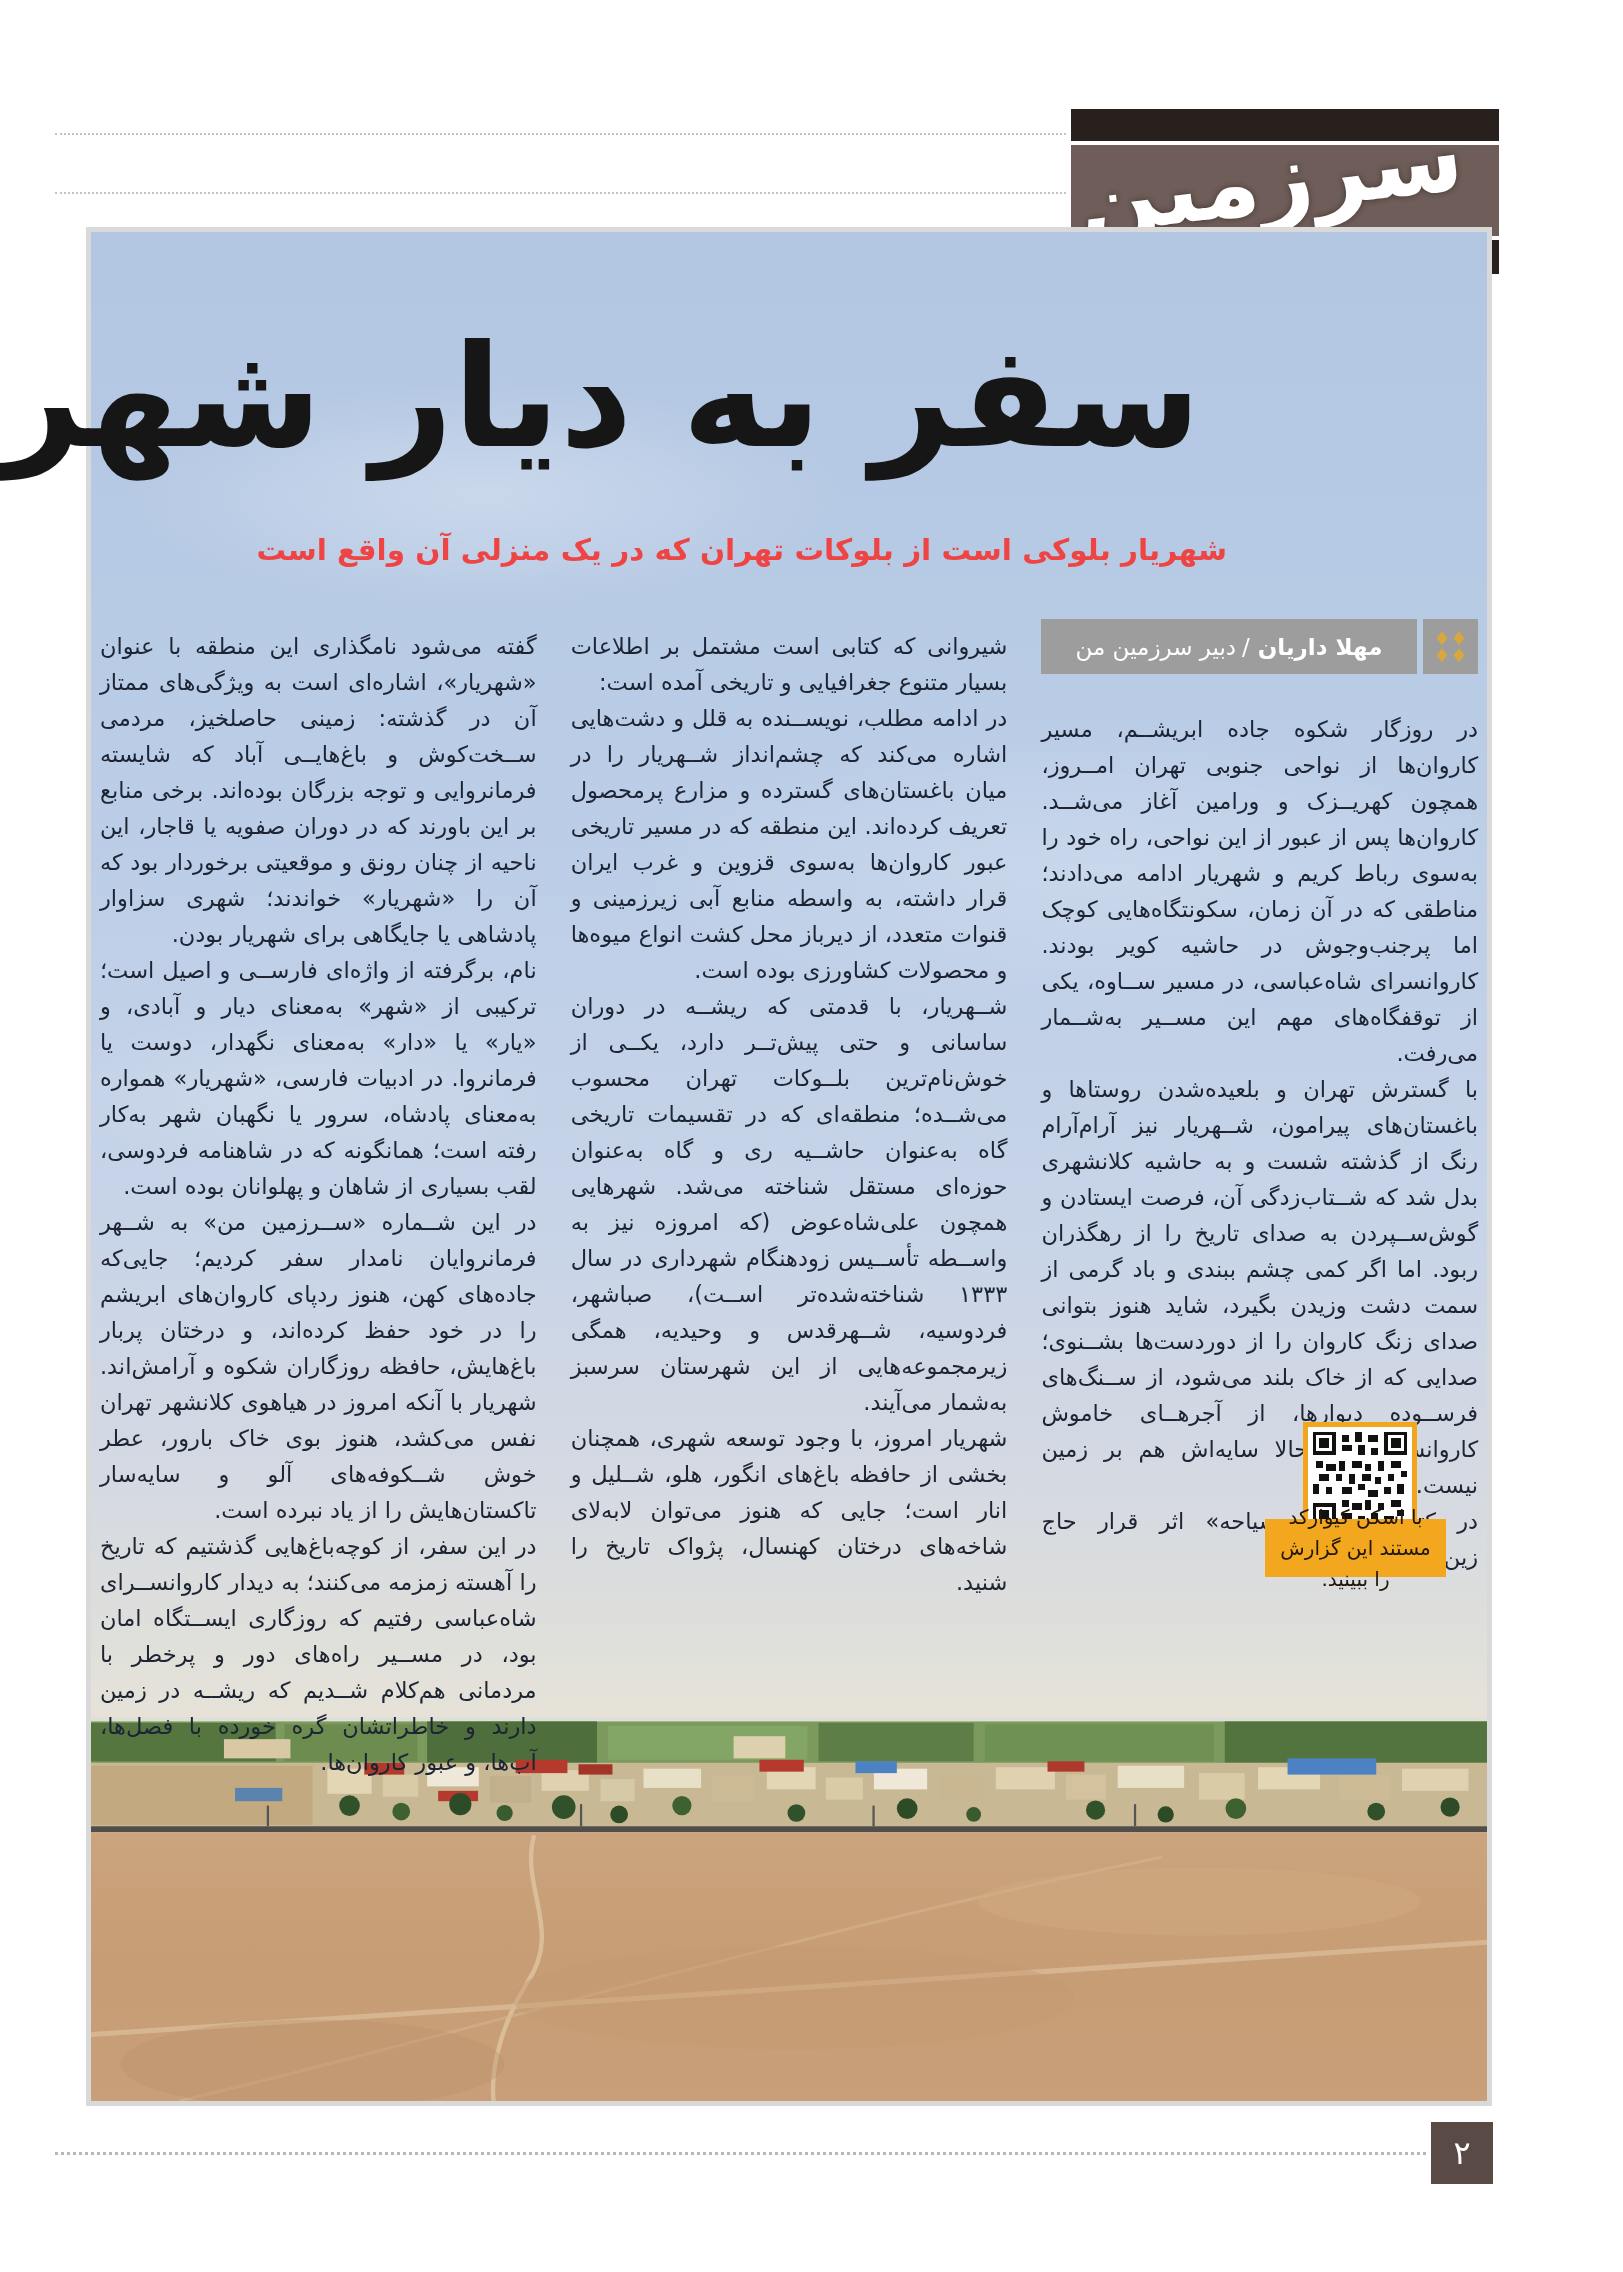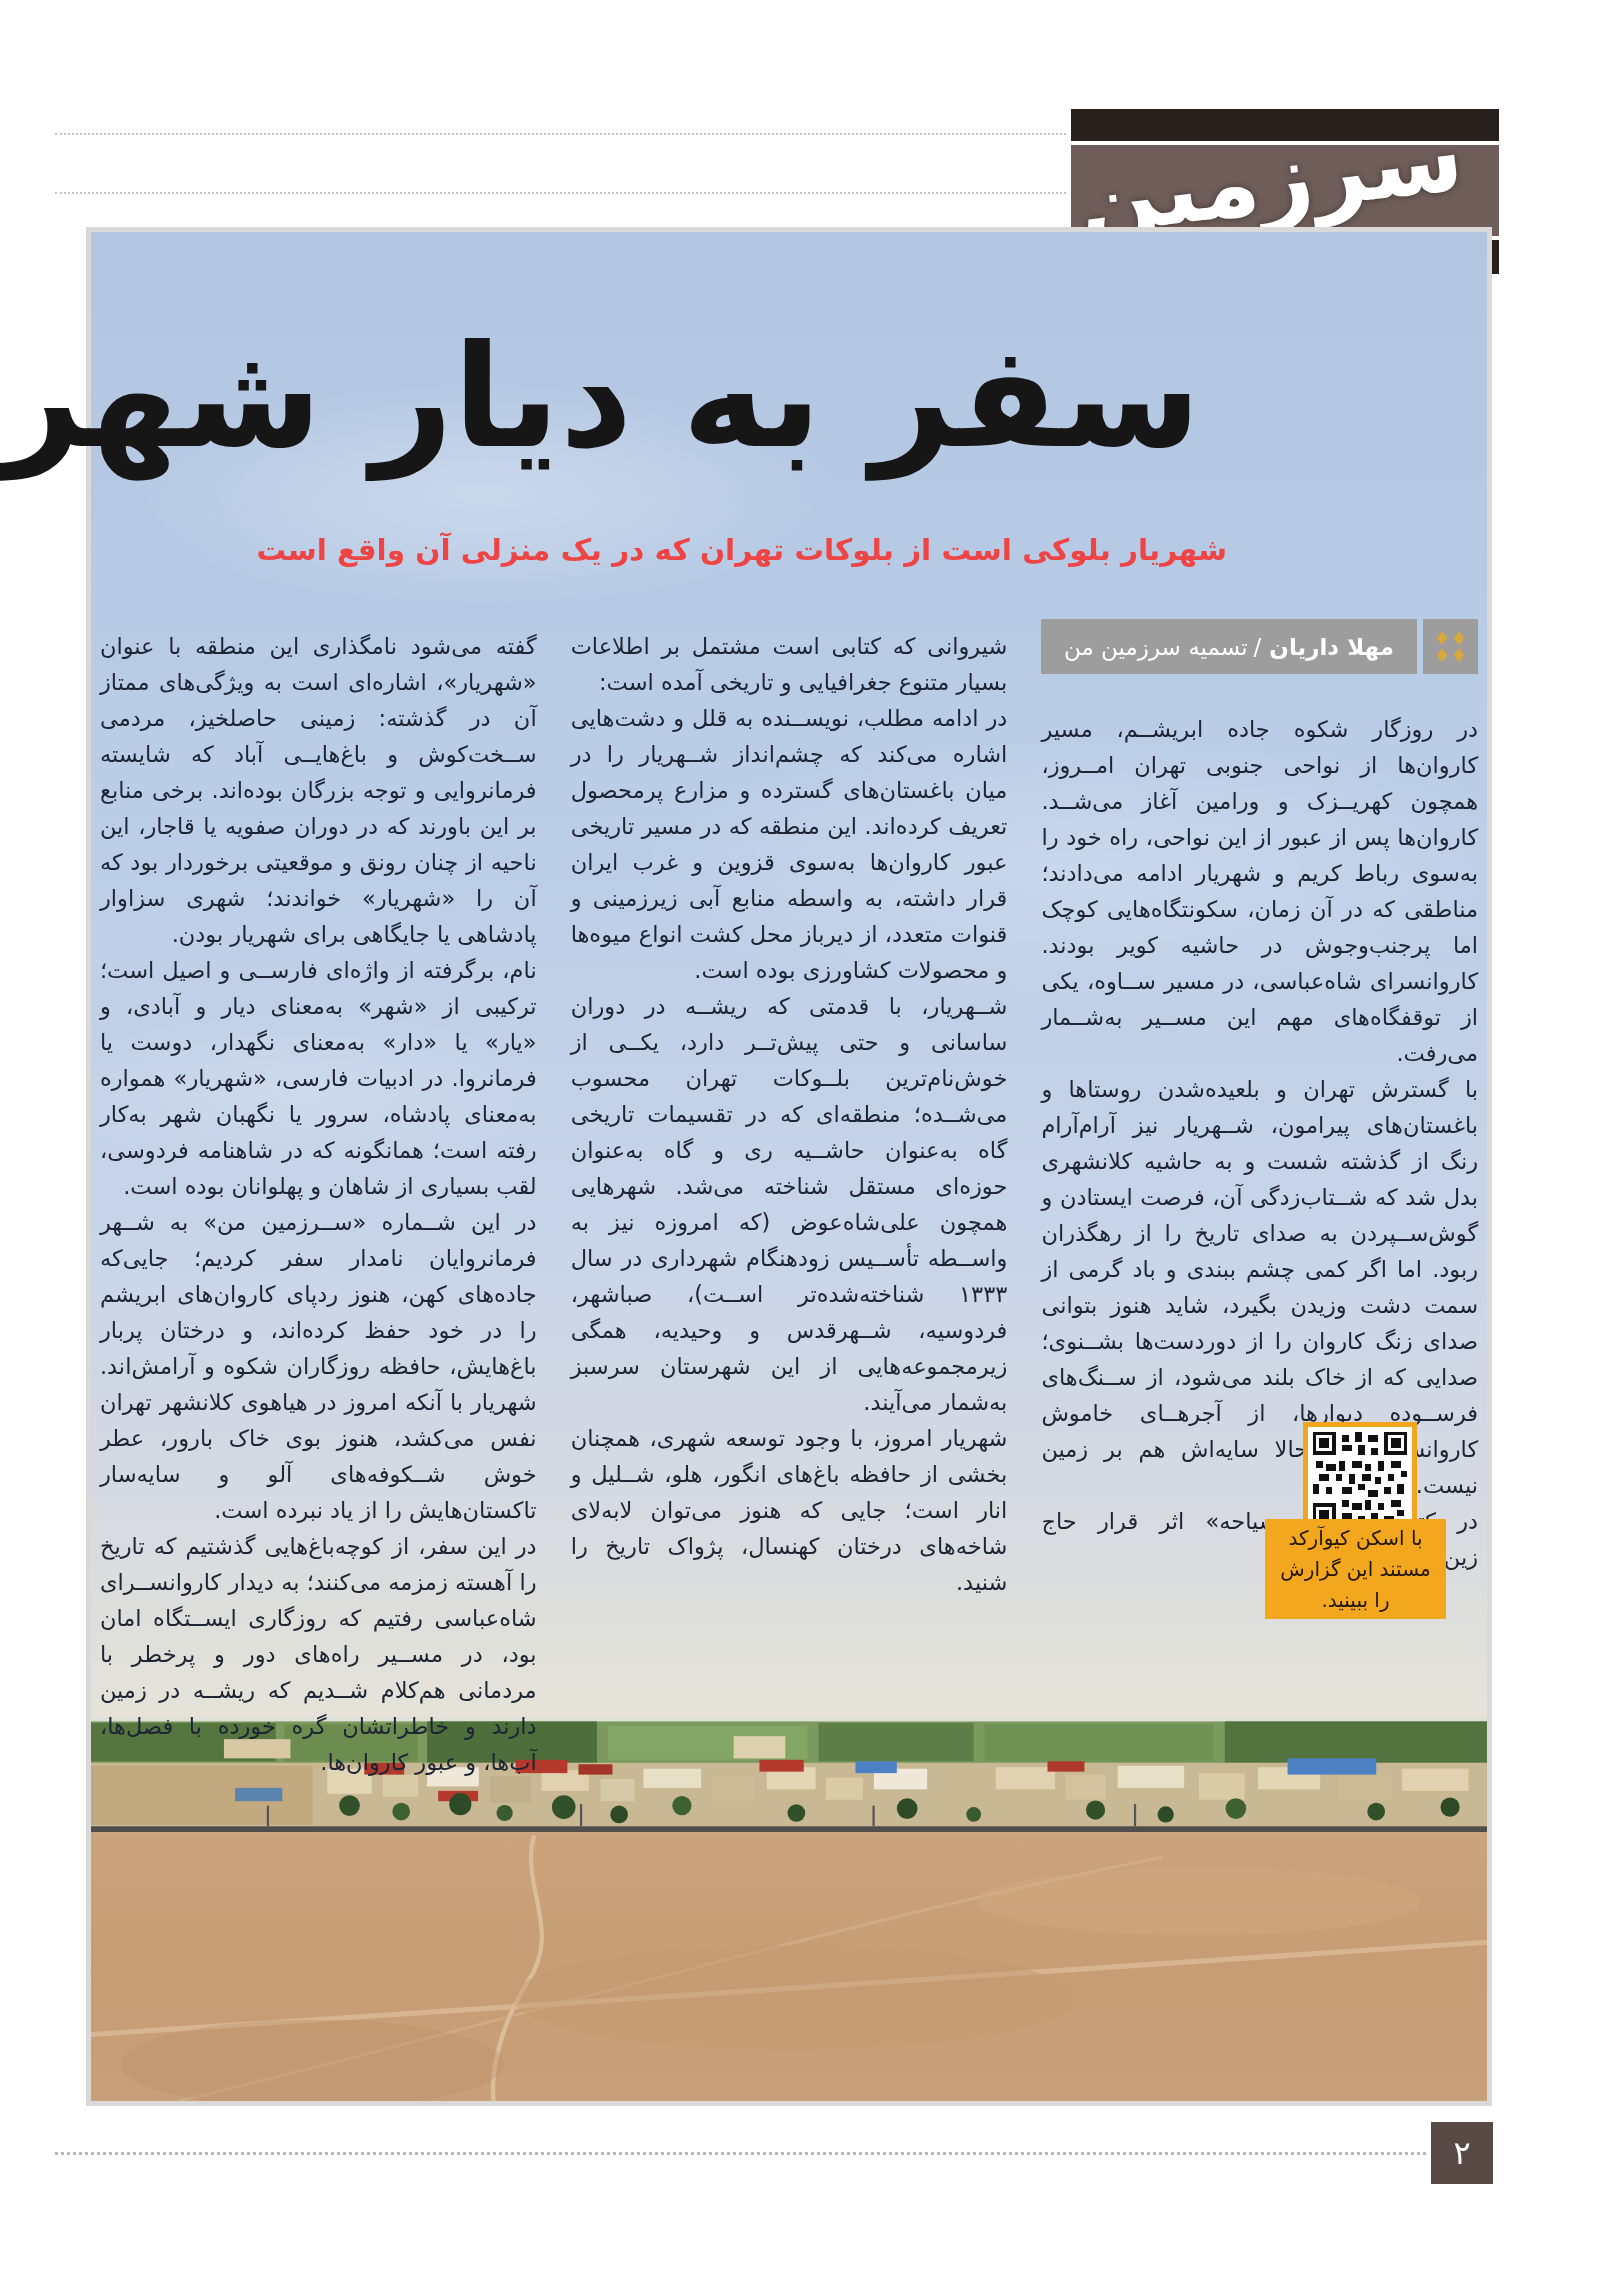--- a/index.html
+++ b/index.html
@@ -52,21 +52,21 @@
     color:#d8a73e;font-size:19px;text-align:center;}
   .byline-bar{flex:1;background:#9d9d9d;color:#ffffff;display:flex;align-items:center;justify-content:center;
     font-size:23px;}
   .byline-bar .name{font-weight:bold;margin-left:8px;}
   .byline-bar .sep{margin-left:5.9px;}
 
   
   .qr-box{position:absolute;right:70px;top:1190px;width:94px;height:94px;
     border:5.9px solid #f2a51d;background:#ffffff;padding:5.2px;}
   .qr-box svg{width:100%;height:100%;display:block;}
-  .caption-box{position:absolute;right:41px;top:1287px;width:181px;height:100px;background:#f2a71f;
+  .caption-box{position:absolute;right:41px;top:1287px;width:181px;height:58px;background:#f2a71f;
     color:#231709;font-size:20px;line-height:31px;text-align:center;
     display:flex;align-items:center;justify-content:center;padding:0 7.4px;box-sizing:border-box;}
 
   
   .footer-rule{position:absolute;left:55px;top:2152px;width:1371px;border-top:3px dotted #b7b7b7;height:0;}
   .page-number{position:absolute;left:1431px;top:2122px;width:62px;height:62px;background:#594a46;
     color:#ffffff;font-size:32px;display:flex;align-items:center;justify-content:center;}
 </style>
 </head>
 <body>
@@ -181,21 +181,21 @@
             <div class="diamonds">
               <span>♦</span>
                 <span>♦</span>
                 <span>♦</span>
                 <span>♦</span>
             </div>
           </div>
           <div class="byline-bar">
             <span class="name">مهلا داریان</span>
             <span class="sep">/</span>
-            <span class="role">تسمیه سرزمین من</span>
+            <span class="role">دبیر سرزمین من</span>
           </div>
         </div>
         <p>در روزگار شکوه جاده ابریشــم، مسیر کاروان‌ها از نواحی جنوبی تهران امــروز، همچون کهریــزک و ورامین آغاز می‌شــد. کاروان‌ها پس از عبور از این نواحی، راه خود را به‌سوی رباط کریم و شهریار ادامه می‌دادند؛ مناطقی که در آن زمان، سکونتگاه‌هایی کوچک اما پرجنب‌وجوش در حاشیه کویر بودند. کاروانسرای شاه‌عباسی، در مسیر ســاوه، یکی از توقفگاه‌های مهم این مســیر به‌شــمار می‌رفت.</p>
         <p>با گسترش تهران و بلعیده‌شدن روستاها و باغستان‌های پیرامون، شــهریار نیز آرام‌آرام رنگ از گذشته شست و به حاشیه کلانشهری بدل شد که شــتاب‌زدگی آن، فرصت ایستادن و گوش‌ســپردن به صدای تاریخ را از رهگذران ربود. اما اگر کمی چشم ببندی و باد گرمی از سمت دشت وزیدن بگیرد، شاید هنوز بتوانی صدای زنگ کاروان را از دوردست‌ها بشــنوی؛ صدایی که از خاک بلند می‌شود، از ســنگ‌های فرســوده دیوارها، از آجرهــای خاموش کاروانسرایی که حالا سایه‌اش هم بر زمین نیست.</p>
         <p>در کتاب «بستان سیاحه» اثر قرار حاج زین‌العابدین</p>
       </div>
       <div class="col col-mid">
         <p>شیروانی که کتابی است مشتمل بر اطلاعات بسیار متنوع جغرافیایی و تاریخی آمده است:</p>
         <p>در ادامه مطلب، نویســنده به قلل و دشت‌هایی اشاره می‌کند که چشم‌انداز شــهریار را در میان باغستان‌های گسترده و مزارع پرمحصول تعریف کرده‌اند. این منطقه که در مسیر تاریخی عبور کاروان‌ها به‌سوی قزوین و غرب ایران قرار داشته، به واسطه منابع آبی زیرزمینی و قنوات متعدد، از دیرباز محل کشت انواع میوه‌ها و محصولات کشاورزی بوده است.</p>
         <p>شــهریار، با قدمتی که ریشــه در دوران ساسانی و حتی پیش‌تــر دارد، یکــی از خوش‌نام‌ترین بلــوکات تهران محسوب می‌شــده؛ منطقه‌ای که در تقسیمات تاریخی گاه به‌عنوان حاشــیه ری و گاه به‌عنوان حوزه‌ای مستقل شناخته می‌شد. شهرهایی همچون علی‌شاه‌عوض (که امروزه نیز به واســطه تأســیس زودهنگام شهرداری در سال ۱۳۳۳ شناخته‌شده‌تر اســت)، صباشهر، فردوسیه، شــهرقدس و وحیدیه، همگی زیرمجموعه‌هایی از این شهرستان سرسبز به‌شمار می‌آیند.</p>

